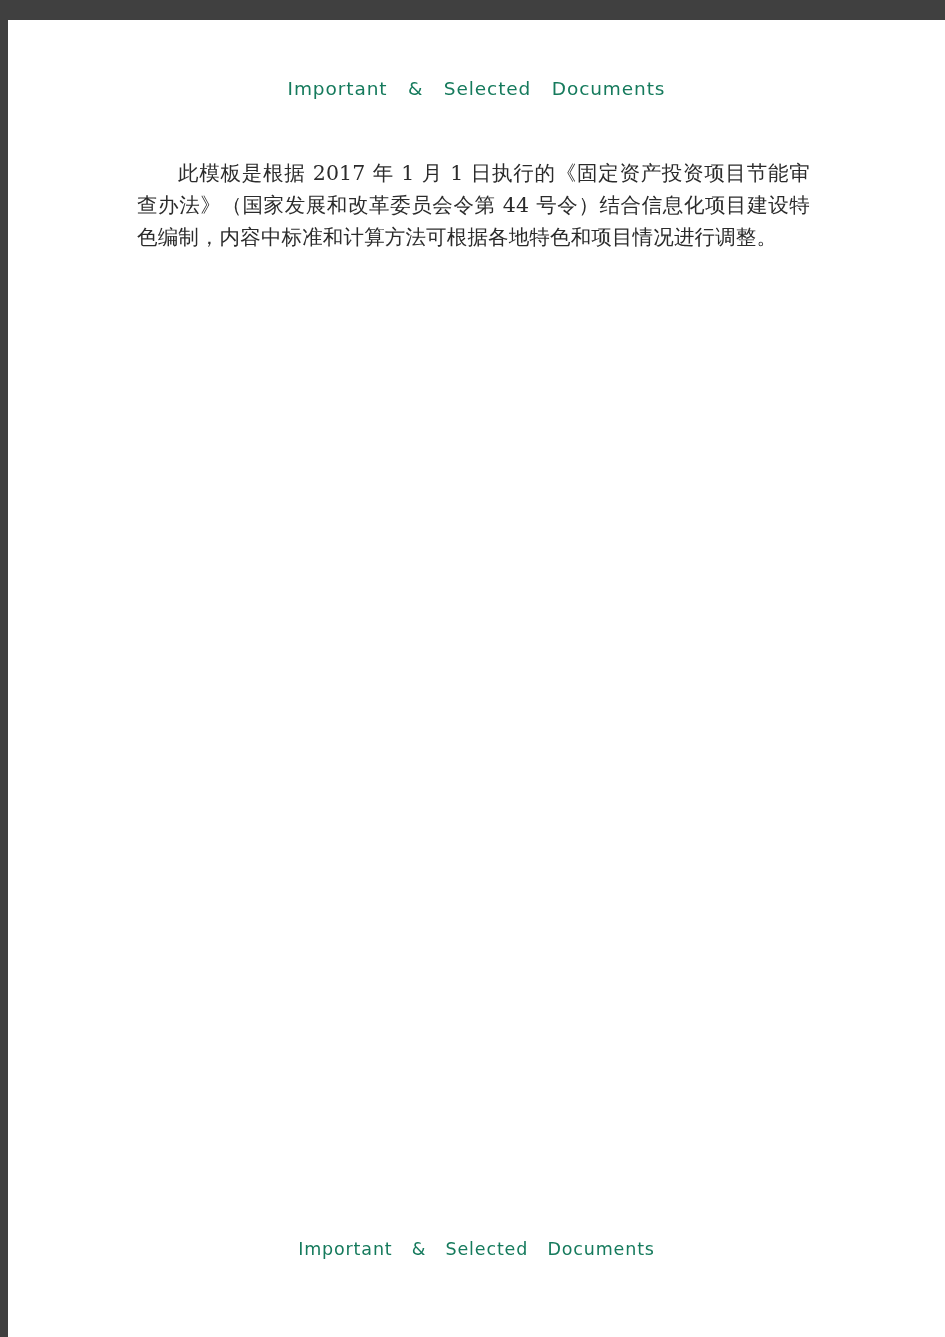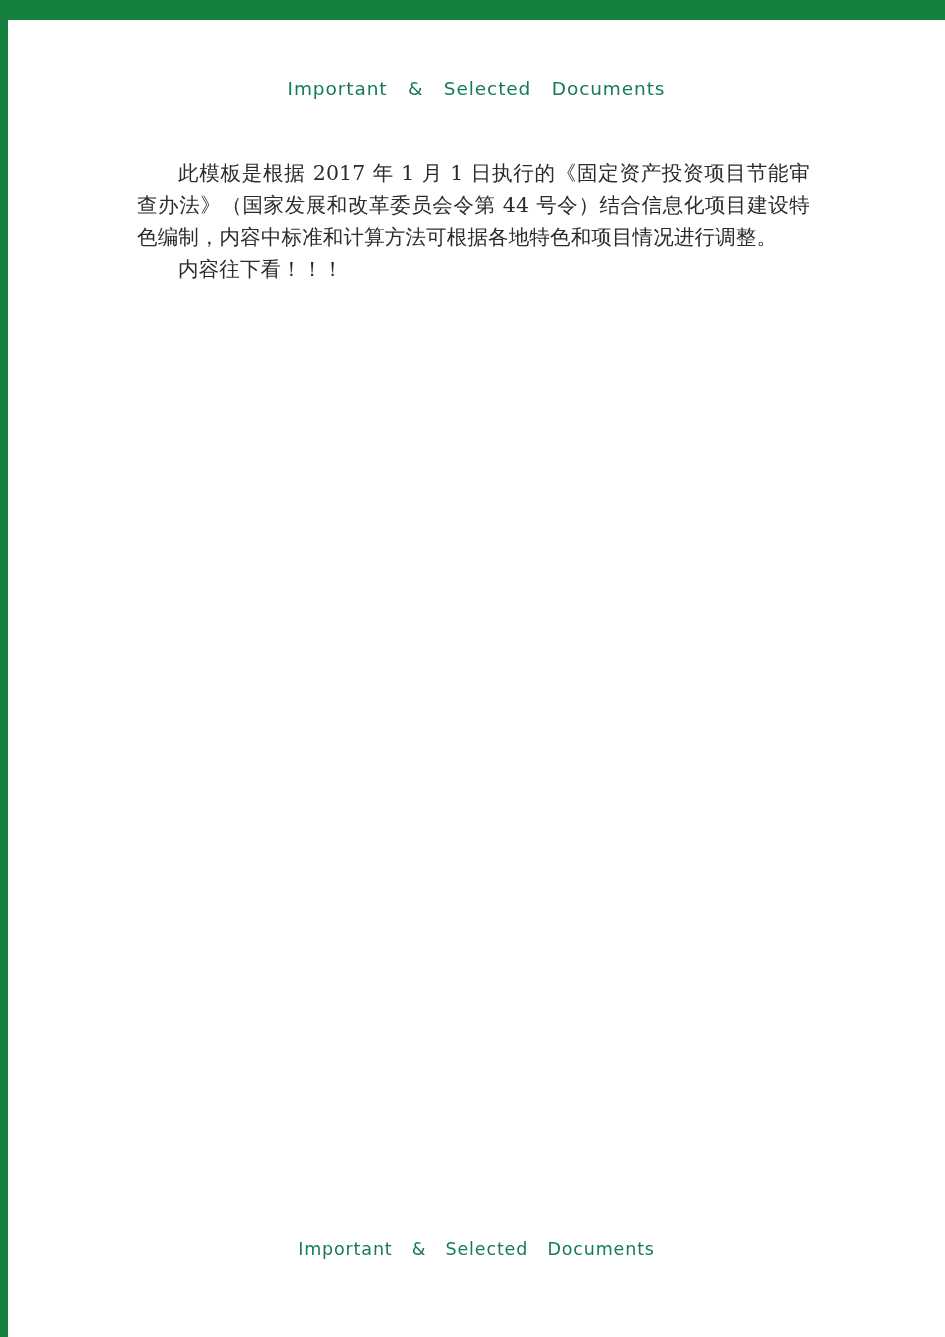--- a/index.html
+++ b/index.html
@@ -12,21 +12,21 @@
     height: 1337px;
     overflow: hidden;
     font-family: "Liberation Serif", "DejaVu Serif", serif;
   }
 
   
   #canvas {
     position: relative;
     width: 945px;
     height: 1337px;
-    background: #15803d;
+    background: #404040;
   }
 
   
   #page {
     position: absolute;
     left: 8px;
     top: 20px;
     width: 937px;
     height: 1317px;
     background: #ffffff;
@@ -96,21 +96,20 @@
 <div id="canvas">
 
   <div id="page">
 
     <div id="header-zone">
       <span class="running-head">Important  &amp;  Selected  Documents</span>
     </div>
 
     <div id="body-zone">
       <p class="doc-para">此模板是根据 2017 年 1 月 1 日执行的《固定资产投资项目节能审查办法》（国家发展和改革委员会令第 44 号令）结合信息化项目建设特色编制，内容中标准和计算方法可根据各地特色和项目情况进行调整。</p>
-      <p class="doc-para">内容往下看！！！</p>
     </div>
 
     <div id="footer-zone">
       <span class="running-foot">Important  &amp;  Selected  Documents</span>
     </div>
 
   </div>
 </div>
 
 </body></html>

